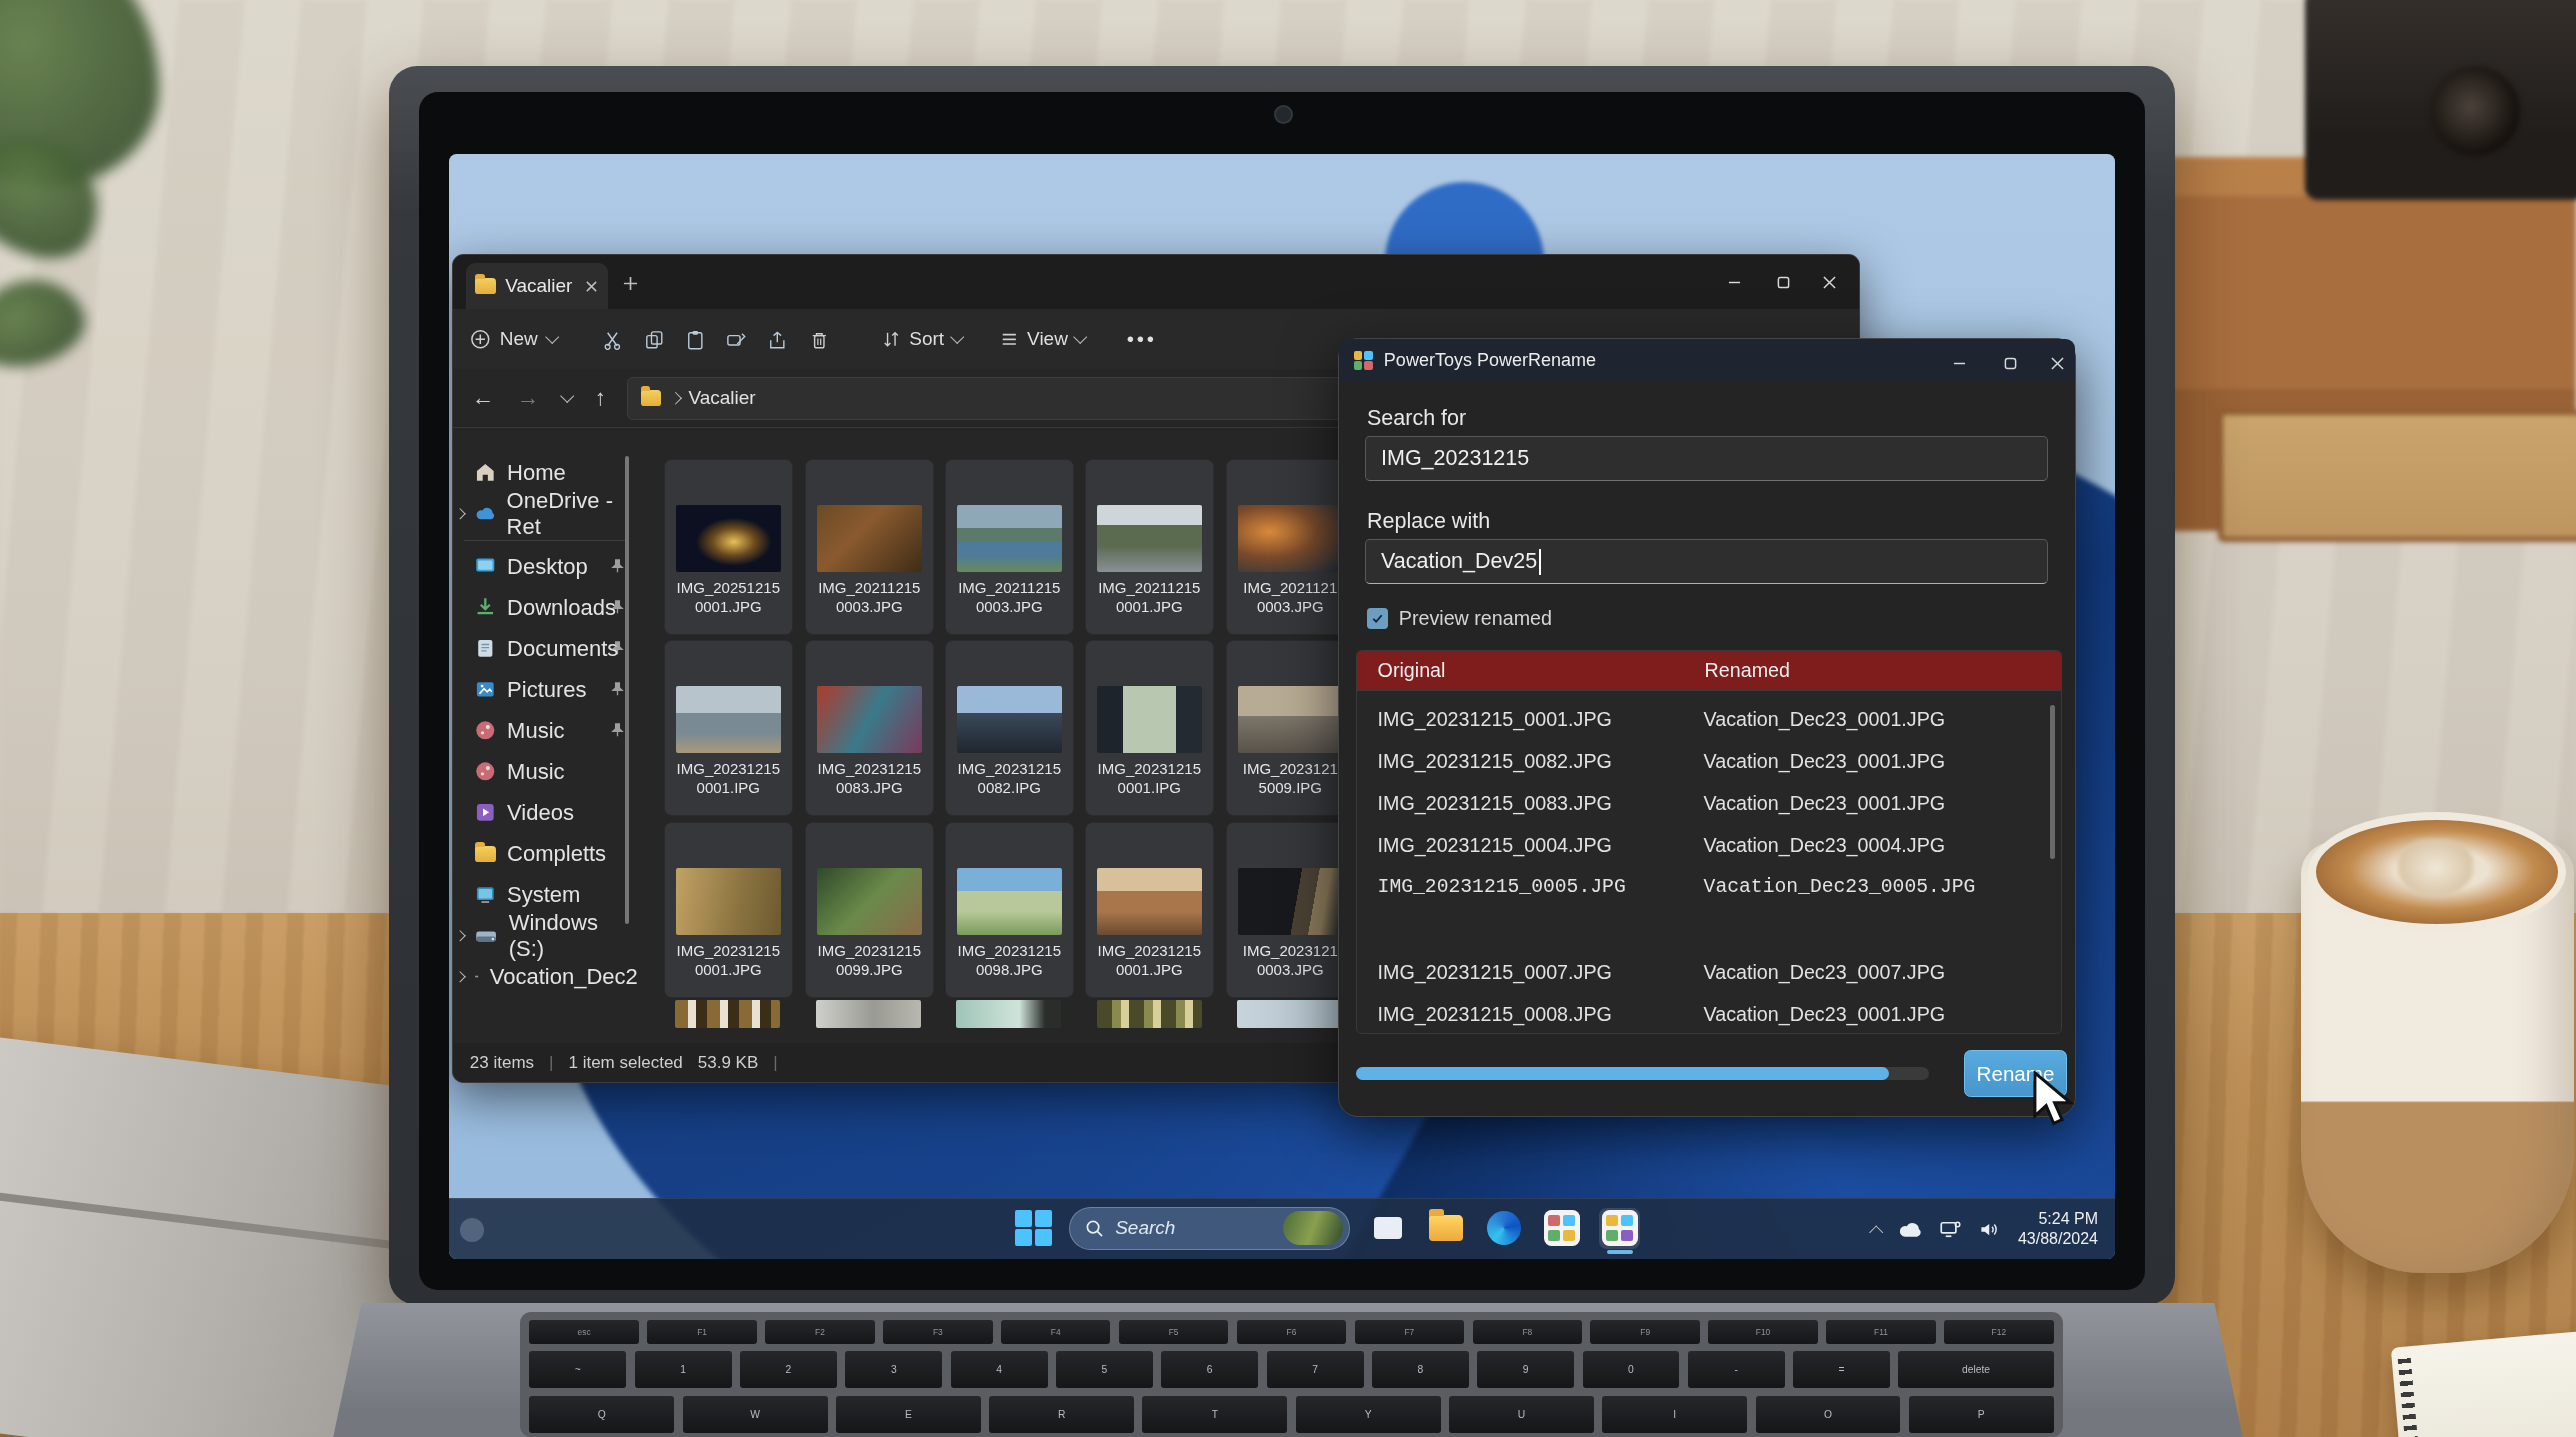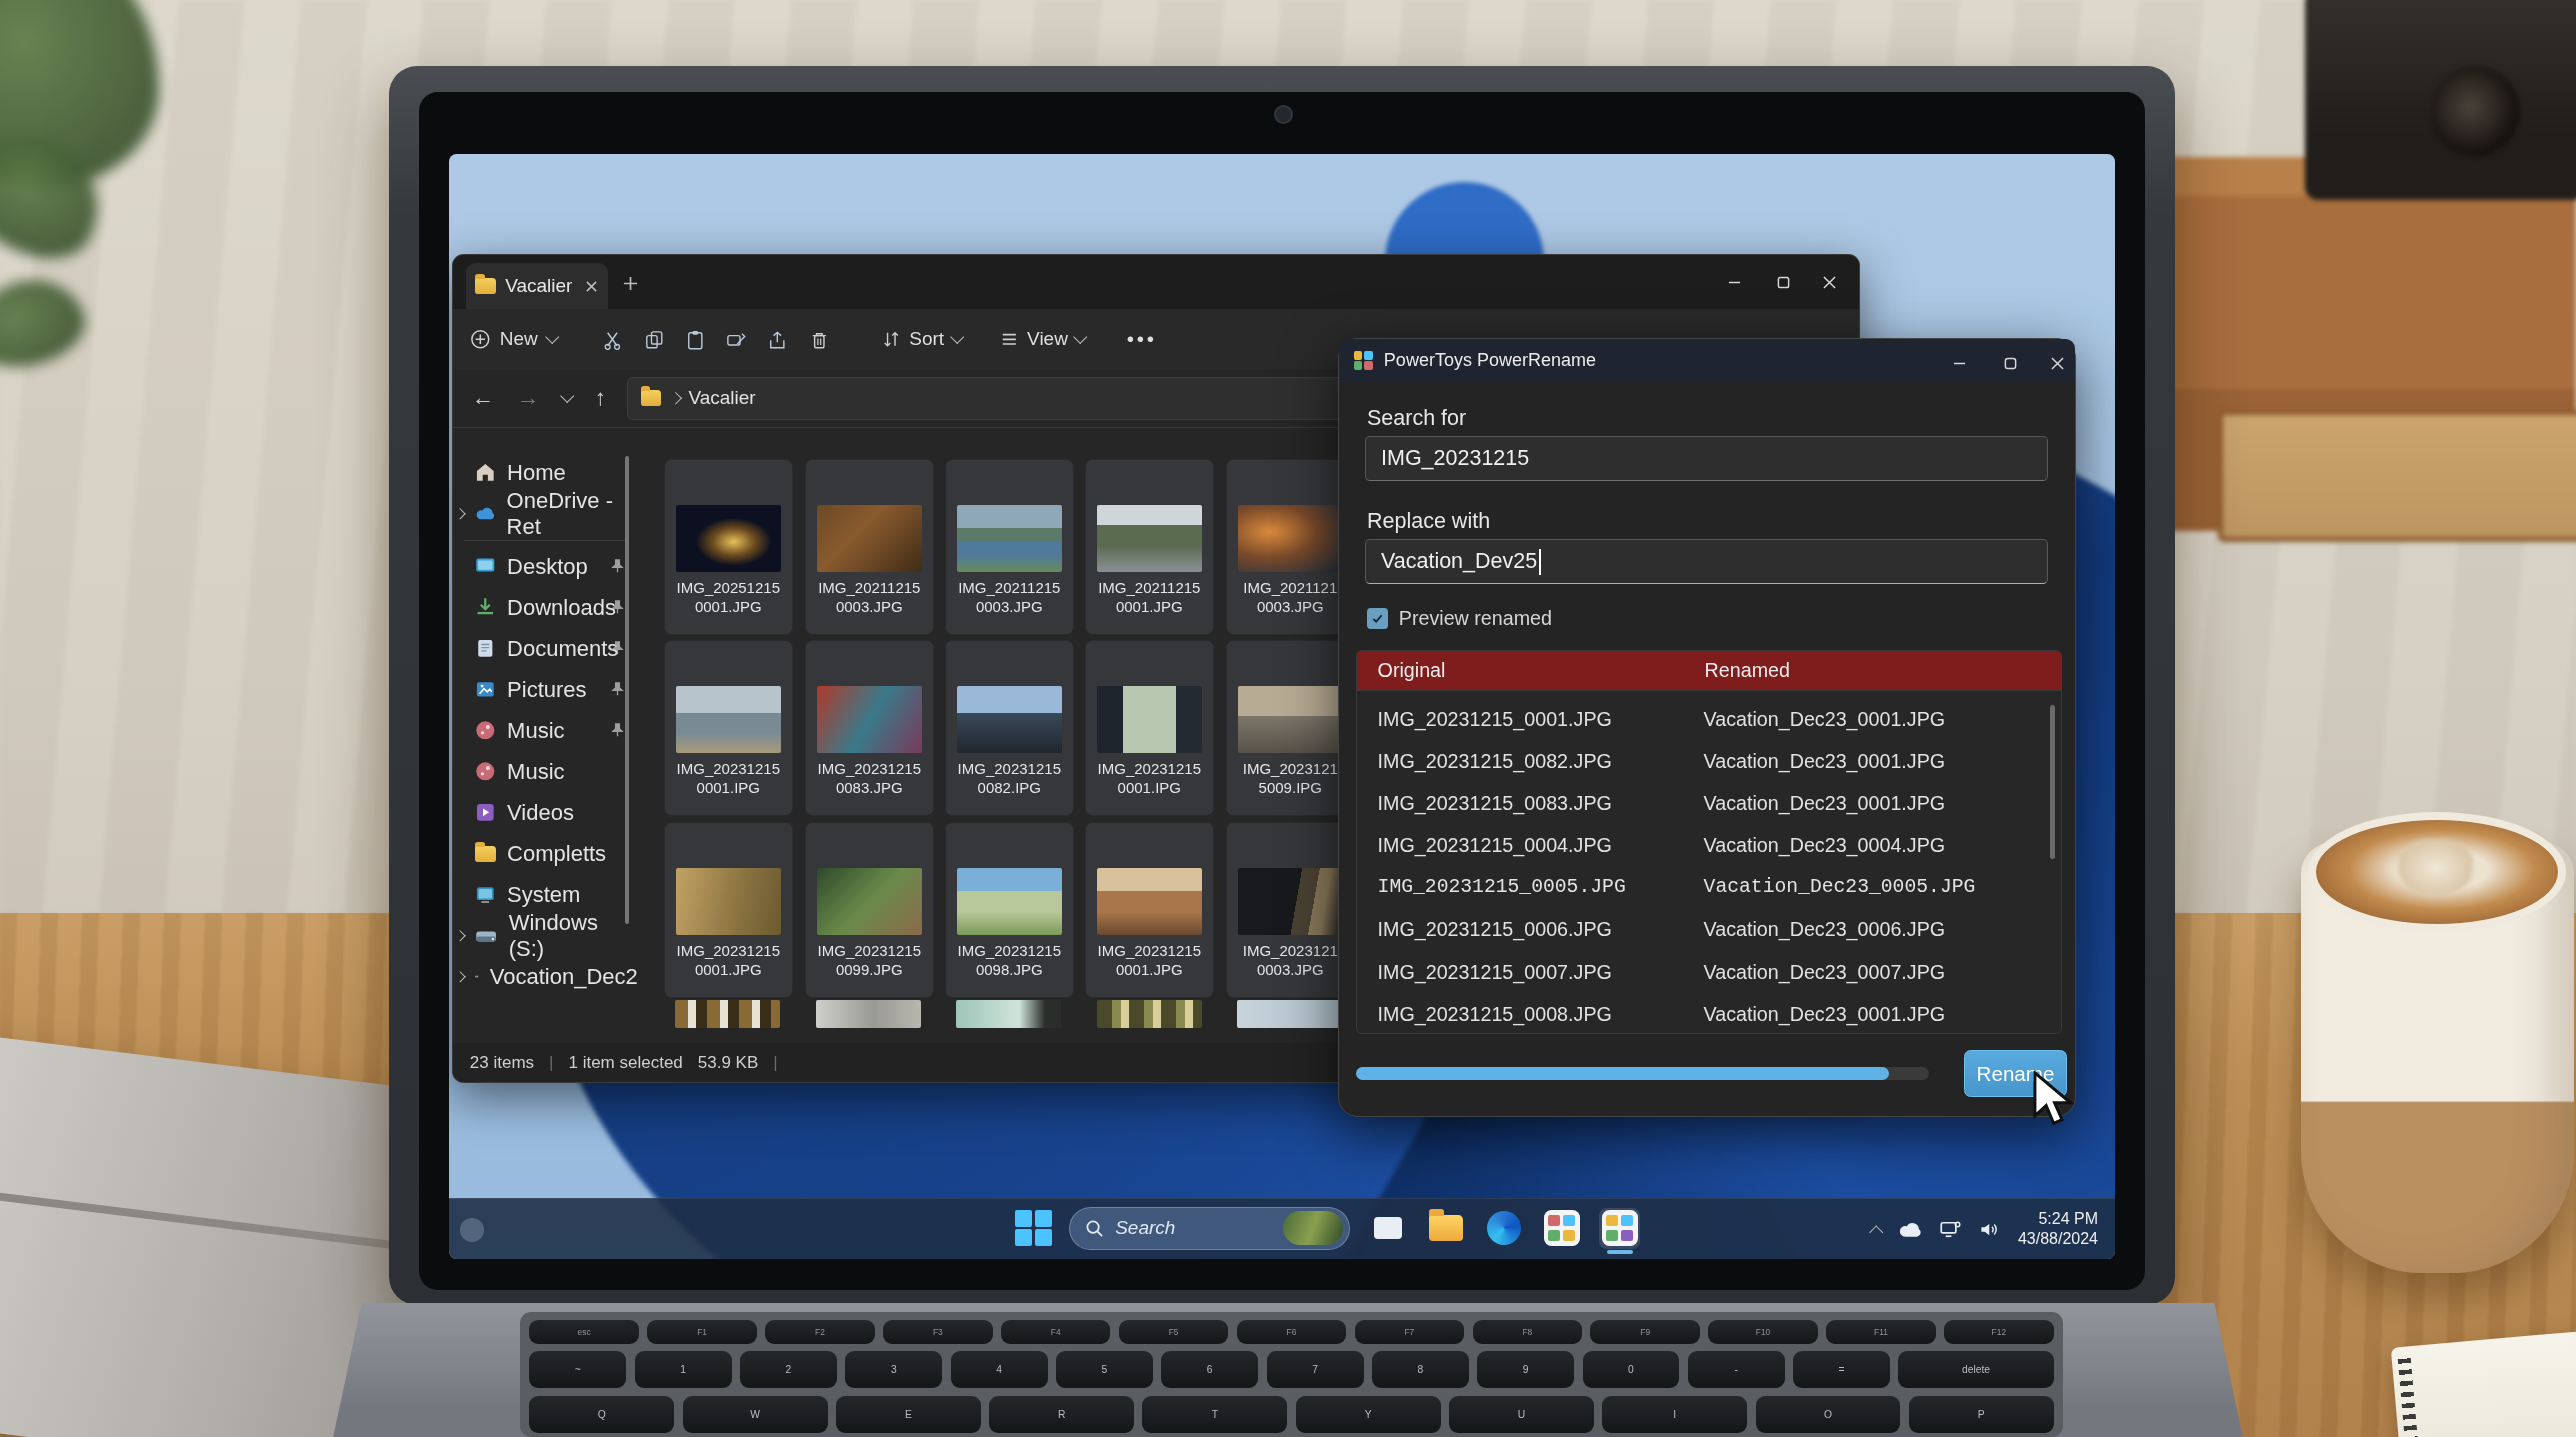--- a/index.html
+++ b/index.html
@@ -18,21 +18,21 @@
   .closed-laptop-seam{left:-37px;top:1217px;width:468px;height:7.5px;background:#8b8884;transform:rotate(7deg);border-radius:3.7px;}
 
   
   .laptop-frame{left:389px;top:66px;width:1786px;height:1239px;background:linear-gradient(180deg,#4a4d52,#35383c 12%,#2c2f33);border-radius:28px;box-shadow:0 28px 66px rgba(50,30,5,.45);}
   .bezel{left:419px;top:92px;width:1726px;height:1198px;background:#0b0c0e;border-radius:19px;}
   .camera{left:1274px;top:105px;width:15px;height:15px;border-radius:50%;background:#23282c;border:2.8px solid #32383d;}
   .screen{left:449px;top:154px;width:1666px;height:1105px;overflow:hidden;background:linear-gradient(180deg,#aec9e5 0%,#a2c2e1 55%,#97bade 100%);border-radius:7.5px;}
   .deck{left:333px;top:1303px;width:1910px;height:135px;background:linear-gradient(180deg,#92959b,#74777d 80%);clip-path:polygon(1.5% 0,98.5% 0,100% 100%,0 100%);}
   .kb-well{position:absolute;left:187px;top:9.4px;width:1543px;height:125px;background:#5a5d62;border-radius:11.2px;padding:7.5px 9.4px 0 9.4px;box-sizing:border-box;}
   .kb-row{display:flex;gap:8.4px;margin-bottom:7.5px;}
-  .key{flex:1;background:linear-gradient(180deg,#26272a,#151618);border-radius:9px;color:#b9bcc2;font-size:10.3px;display:flex;align-items:center;justify-content:center;height:32px;}
+  .key{flex:1;background:linear-gradient(180deg,#26272a,#151618);border-radius:3px;color:#b9bcc2;font-size:10.3px;display:flex;align-items:center;justify-content:center;height:32px;}
   .kb-row.r0 .key{height:24px;font-size:8.4px;color:#8f939a;}
   .kb-row.r1 .key{height:37px;}
   .kb-row.r2 .key{height:37px;}
   .key.wide{flex:1.6;}
 
   
   .bloom{left:94px;top:187px;width:1872px;height:1161px;border-radius:50%;background:conic-gradient(from 210deg at 55% 45%,#1c4da0,#0f2f66 90deg,#2b66c4 150deg,#123a7e 210deg,#1c4da0 290deg,#0f2f66);filter:blur(2.8px);}
   .bloom-hump{left:936px;top:28px;width:159px;height:159px;border-radius:50%;background:#2f6cc6;filter:blur(1.9px);}
 
   
@@ -534,24 +534,20 @@
             <span class="r">Vacation_Dec23_0001.JPG</span>
           </div>
         <div class="prow" style="top:173px;">
             <span class="o">IMG_20231215_0004.JPG</span>
             <span class="r">Vacation_Dec23_0004.JPG</span>
           </div>
         <div class="prow" style="top:215px;font-family:Liberation Mono, monospace;">
             <span class="o">IMG_20231215_0005.JPG</span>
             <span class="r">Vacation_Dec23_0005.JPG</span>
           </div>
-        <div class="prow" style="top:257px;">
-            <span class="o">IMG_20231215_0006.JPG</span>
-            <span class="r">Vacation_Dec23_0006.JPG</span>
-          </div>
         <div class="prow" style="top:300px;">
             <span class="o">IMG_20231215_0007.JPG</span>
             <span class="r">Vacation_Dec23_0007.JPG</span>
           </div>
         <div class="prow" style="top:342px;">
             <span class="o">IMG_20231215_0008.JPG</span>
             <span class="r">Vacation_Dec23_0001.JPG</span>
           </div>
         <div class="ptbl-scroll"></div>
       </div>

